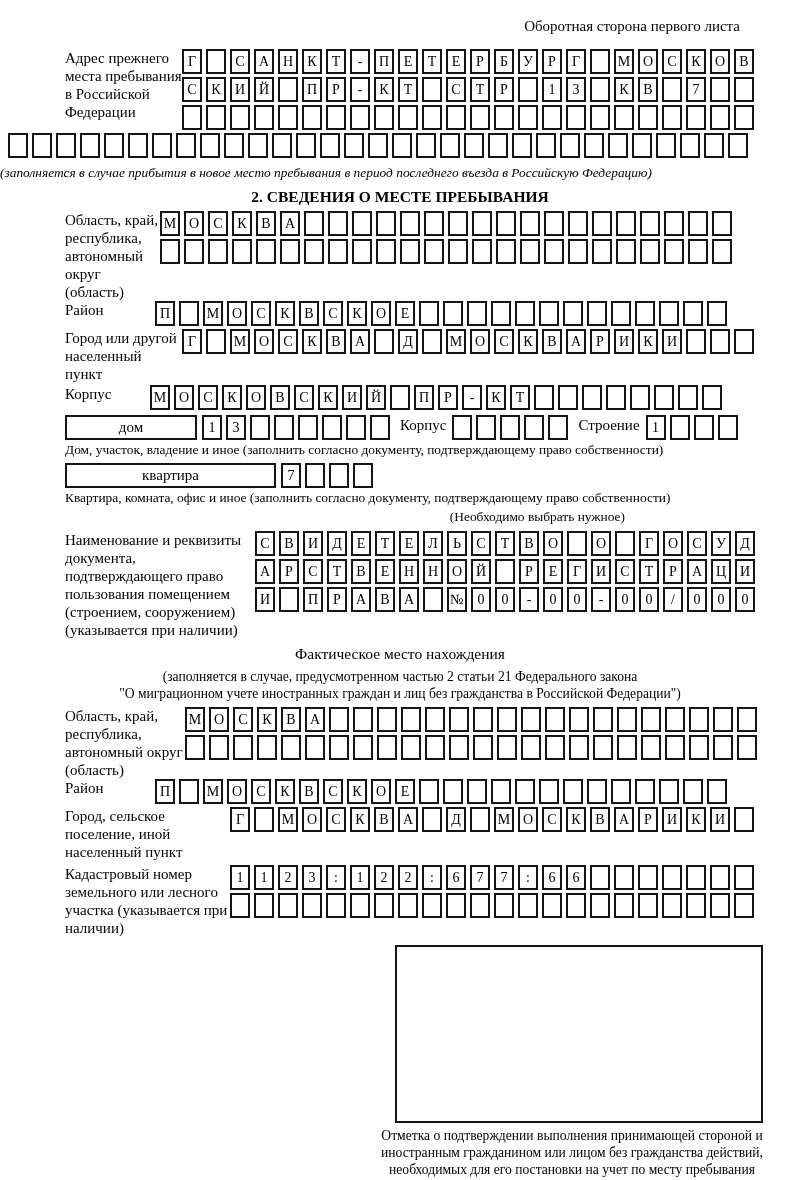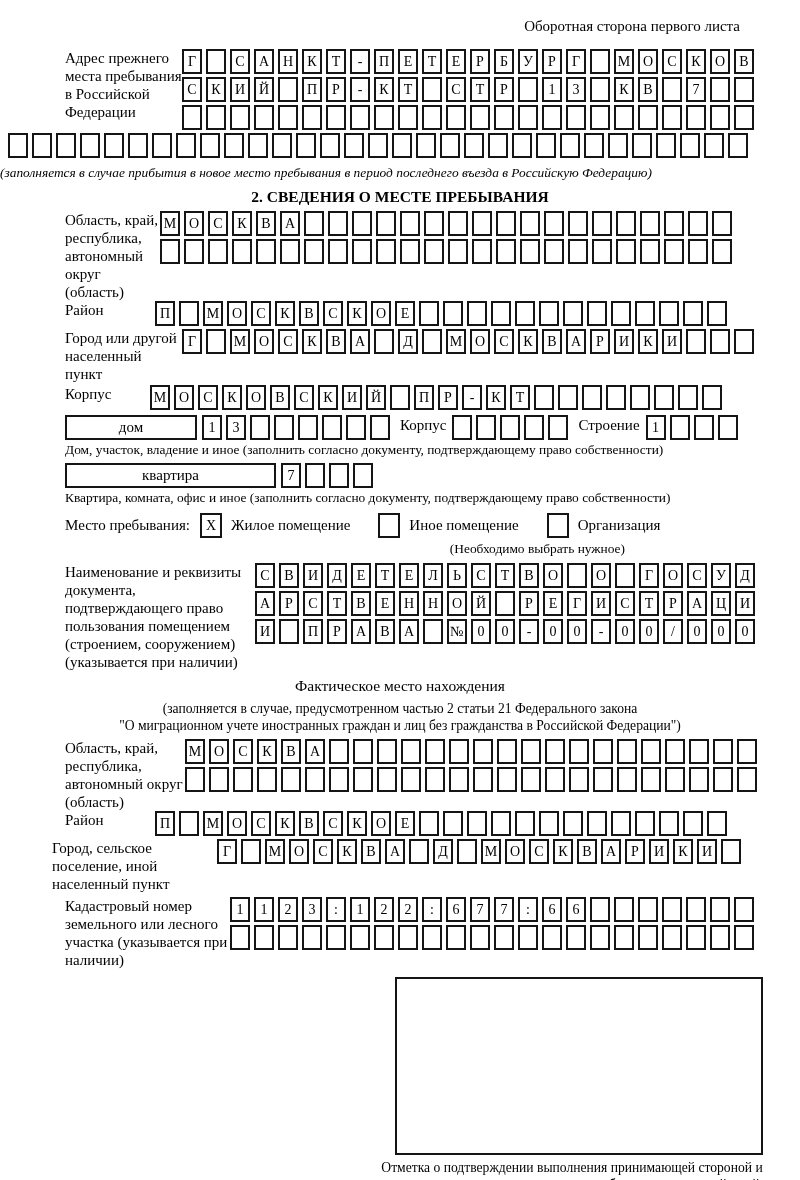--- a/index.html
+++ b/index.html
@@ -66,21 +66,21 @@
   .doc-block .label { width: 190px; }
 
   .fact-title { text-align: center; font-weight: normal; font-size: 15.5px; margin-top: 6px; }
   .fact-note { text-align: center; font-size: 13.6px; line-height: 17px; }
   .fact-note.first { margin-top: 5px; }
 
   .fregion-row { margin: 5px 0 0 65px; }
   .fregion-row .label { width: 120px; }
   .fdistrict-row { margin: 0 0 0 65px; }
   .fdistrict-row .label { width: 90px; }
-  .fcity-row { margin: 3px 0 0 52px; }
+  .fcity-row { margin: 3px 0 0 65px; }
   .fcity-row .label { width: 165px; }
   .cadastre-row { margin: 4px 0 0 65px; }
   .cadastre-row .label { width: 165px; }
 
   .stamp-box {
     width: 368px; height: 178px; border: 2px solid #151515;
     margin: 8px 0 0 395px; background: #fff;
   }
   .stamp-caption {
     width: 408px; margin: 4px 0 0 368px; text-align: center;
@@ -396,29 +396,20 @@
     <div class="bigbox flat">квартира</div>
     <div class="cells">
         <span class="cell">7</span>
         <span class="cell"></span>
         <span class="cell"></span>
         <span class="cell"></span>
       </div>
   </div>
   <div class="caption indent">Квартира, комната, офис и иное (заполнить согласно документу, подтверждающему право собственности)</div>
 
-  <div class="frow stay-row">
-    <span class="stay-label">Место пребывания:</span>
-    <span class="checkbox">X</span>
-    <span class="option-label">Жилое помещение</span>
-    <span class="checkbox"></span>
-    <span class="option-label">Иное помещение</span>
-    <span class="checkbox"></span>
-    <span class="option-label">Организация</span>
-  </div>
   <div class="caption stay-note">(Необходимо выбрать нужное)</div>
 
   <div class="frow doc-block">
     <div class="label">Наименование и реквизиты документа, подтверждающего право пользования помещением (строением, сооружением) (указывается при наличии)</div>
     <div>
       <div class="cells">
           <span class="cell">С</span>
           <span class="cell">В</span>
           <span class="cell">И</span>
           <span class="cell">Д</span>

